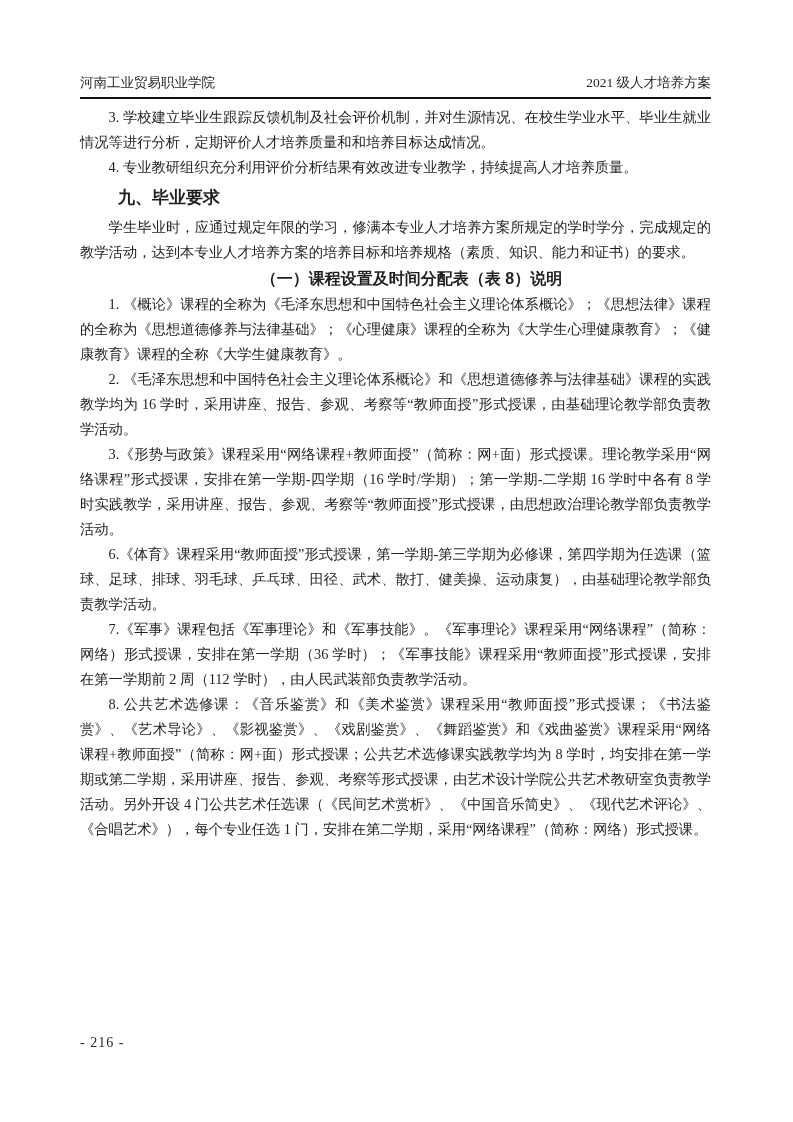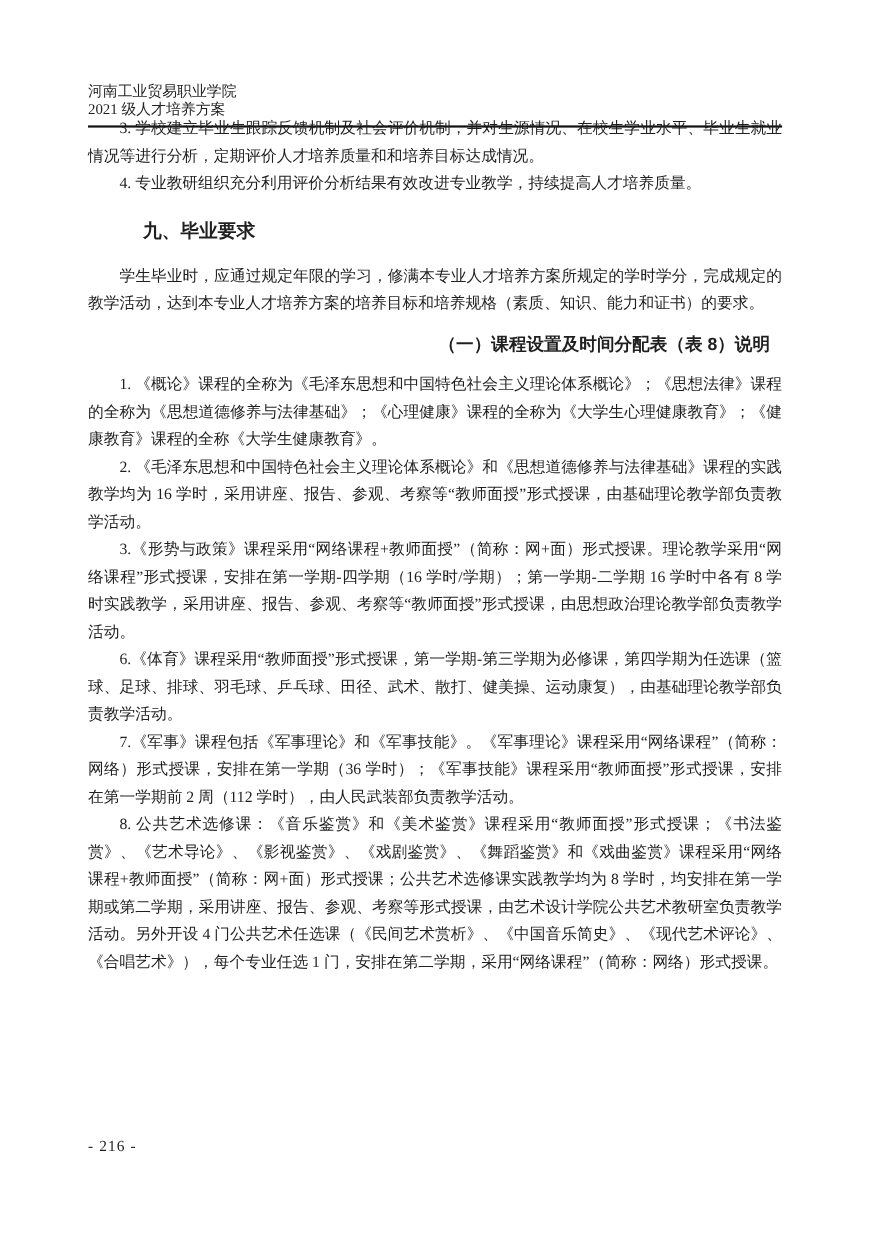--- a/index.html
+++ b/index.html
@@ -16,61 +16,60 @@
     font-family: "Liberation Serif", "DejaVu Serif", serif;
     overflow: hidden;
   }
   .header {
     position: absolute;
     top: 74px;
     left: 80px;
     width: 631px;
     display: flex;
     justify-content: space-between;
-    align-items: flex-start;
+    align-items: flex-end;
     font-size: 13.5px;
     line-height: 17px;
     padding-bottom: 6px;
     border-bottom: 2px solid #111111;
-    flex-direction: column;
   }
   .header .h-left, .header .h-right {
     white-space: nowrap;
   }
   .content {
     position: absolute;
     top: 105px;
     left: 80px;
     width: 631px;
     text-align: justify;
     text-justify: inter-ideograph;
   }
   .content p {
     margin: 0;
     text-indent: 2em;
     font-size: 14.3px;
     line-height: 25px;
   }
   .content .h1 {
-    margin: 16px;
+    margin: 4px;
     text-indent: 2em;
     font-size: 17px;
     line-height: 27px;
     font-weight: bold;
     font-family: "Liberation Sans", "DejaVu Sans", sans-serif;
     text-align: left;
   }
   .content .h2 {
-    margin: 11px;
+    margin: 0;
     text-indent: 2em;
     font-size: 16px;
     line-height: 27px;
     font-weight: bold;
     font-family: "Liberation Sans", "DejaVu Sans", sans-serif;
-    text-align: right;
+    text-align: center;
   }
   .footer {
     position: absolute;
     top: 1034px;
     left: 80px;
     font-size: 14px;
     line-height: 18px;
     letter-spacing: 1px;
   }
 </style>

